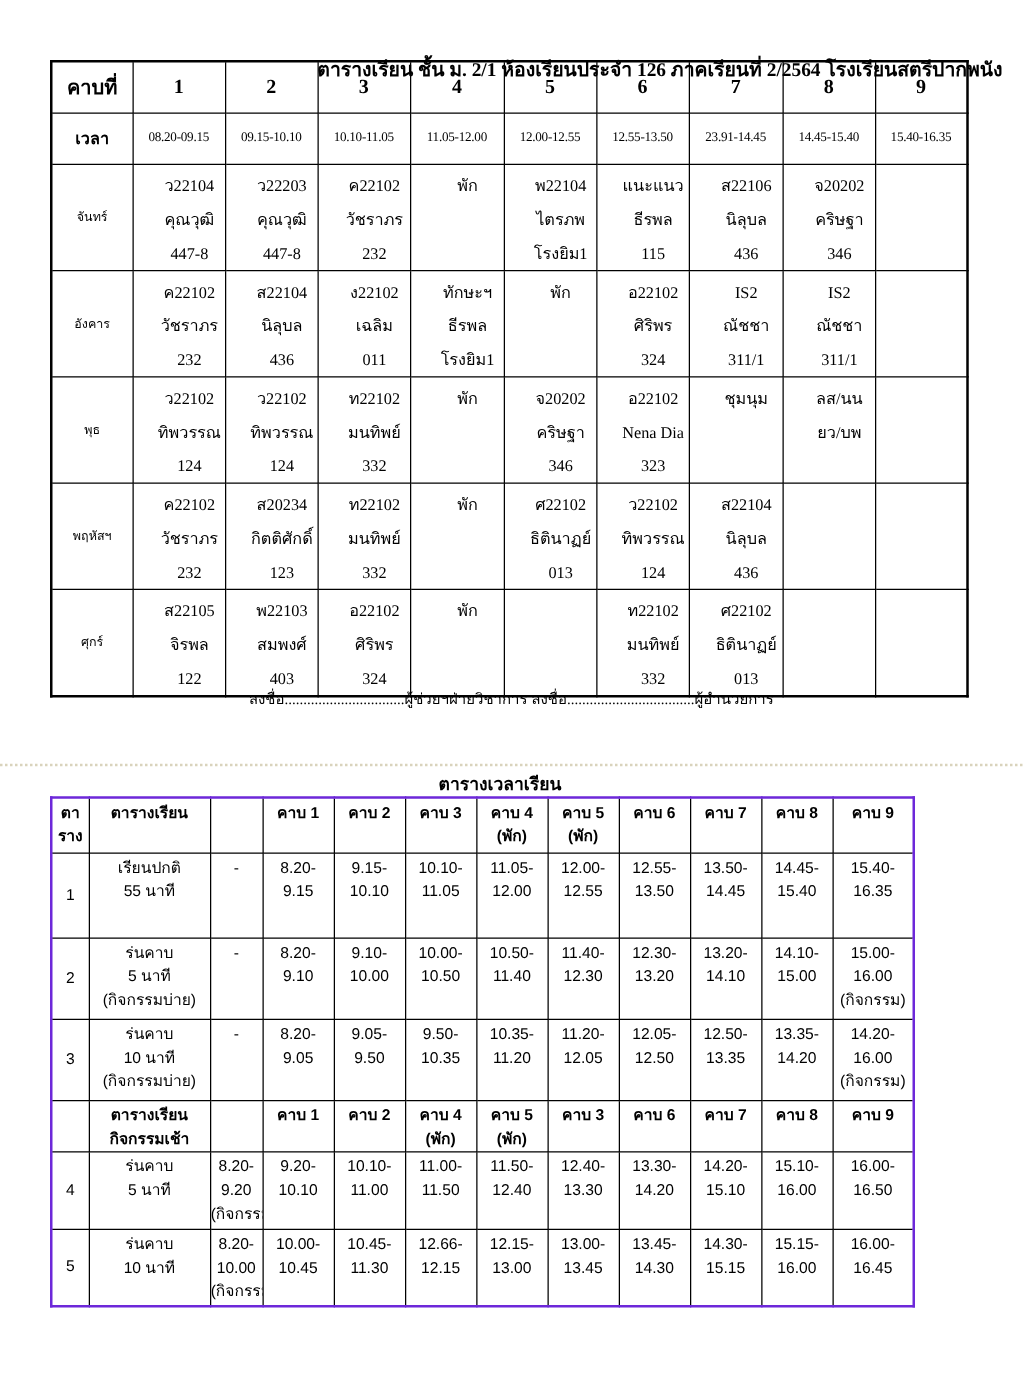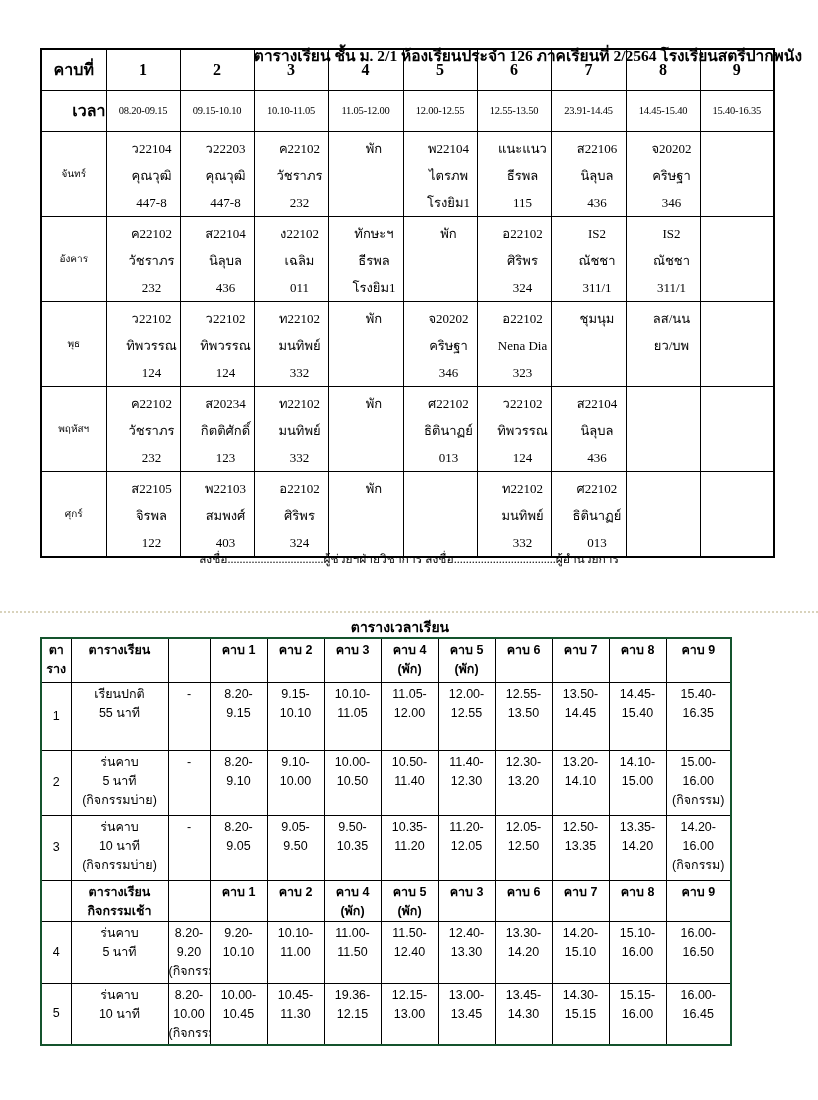--- a/index.html
+++ b/index.html
@@ -6,34 +6,34 @@
   body{position:relative;width:818px;height:1100px;font-family:"Liberation Serif","DejaVu Serif",serif;color:#000;overflow:hidden;}
 
   .page-title{position:absolute;top:13px;left:0;width:802px;text-align:right;font-size:15.5px;font-weight:bold;margin-top:30px;}
 
   
   table.t1{position:absolute;left:40px;top:48px;width:733px;border-collapse:collapse;table-layout:fixed;border:2.5px solid #000;}
   table.t1 td,table.t1 th{border:1.5px solid #000;text-align:center;padding:0;font-weight:normal;white-space:pre-line;overflow:hidden;}
   table.t1 tr.r-head{height:41px;}
   table.t1 tr.r-head th{font-size:16px;font-weight:bold;vertical-align:middle;}
   table.t1 tr.r-time{height:41px;}
-  table.t1 tr.r-time th{font-size:16px;font-weight:bold;vertical-align:middle;text-align:right;}
+  table.t1 tr.r-time th{font-size:13px;font-weight:bold;vertical-align:middle;}
   table.t1 tr.r-time td{font-size:10.5px;letter-spacing:-0.2px;vertical-align:middle;}
   table.t1 tr.r-day{height:81px;}
   table.t1 tr.r-day th{font-size:10px;font-weight:normal;vertical-align:middle;}
   table.t1 tr.r-day td{font-size:13px;line-height:27px;vertical-align:top;padding-top:3px;padding-left:17px;}
 
   .signature{position:absolute;top:549px;left:0;width:818px;text-align:center;font-size:12px;}
 
   .page-break{position:absolute;top:611px;left:0;width:818px;border-top:2px dotted #d9d3bc;}
 
   .schedule-title{position:absolute;top:616px;left:40px;width:720px;text-align:center;font-size:14px;font-weight:bold;font-family:"Liberation Sans","DejaVu Sans",sans-serif;}
 
   
-  table.t2{position:absolute;left:40px;top:637px;width:690px;border-collapse:collapse;table-layout:fixed;border:2px solid #14532d;font-family:"Liberation Sans","DejaVu Sans",sans-serif;}
+  table.t2{position:absolute;left:40px;top:637px;width:690px;border-collapse:collapse;table-layout:fixed;border:2px solid #6d28d9;font-family:"Liberation Sans","DejaVu Sans",sans-serif;}
   table.t2 td{border:1.5px solid #000;text-align:center;padding:2px 0 0 0;font-size:12.5px;line-height:19px;white-space:pre-line;vertical-align:top;overflow:hidden;}
   table.t2 tr.h td{font-weight:bold;}
   table.t2 td.rn{vertical-align:middle;padding:0;}
   table.t2 tr.rh1{height:44px;}
   table.t2 tr.rd1{height:68px;}
   table.t2 tr.rd2{height:65px;}
   table.t2 tr.rd3{height:65px;}
   table.t2 tr.rh2{height:40px;}
   table.t2 tr.rd4{height:62px;}
   table.t2 tr.rd5{height:62px;}
@@ -367,21 +367,21 @@
     <td class="rn">5</td>
     <td>ร่นคาบ
 10 นาที</td>
     <td>8.20-
 10.00
 (กิจกรรม)</td>
     <td>10.00-
 10.45</td>
     <td>10.45-
 11.30</td>
-    <td>19.36-
+    <td>12.66-
 12.15</td>
     <td>12.15-
 13.00</td>
     <td>13.00-
 13.45</td>
     <td>13.45-
 14.30</td>
     <td>14.30-
 15.15</td>
     <td>15.15-

